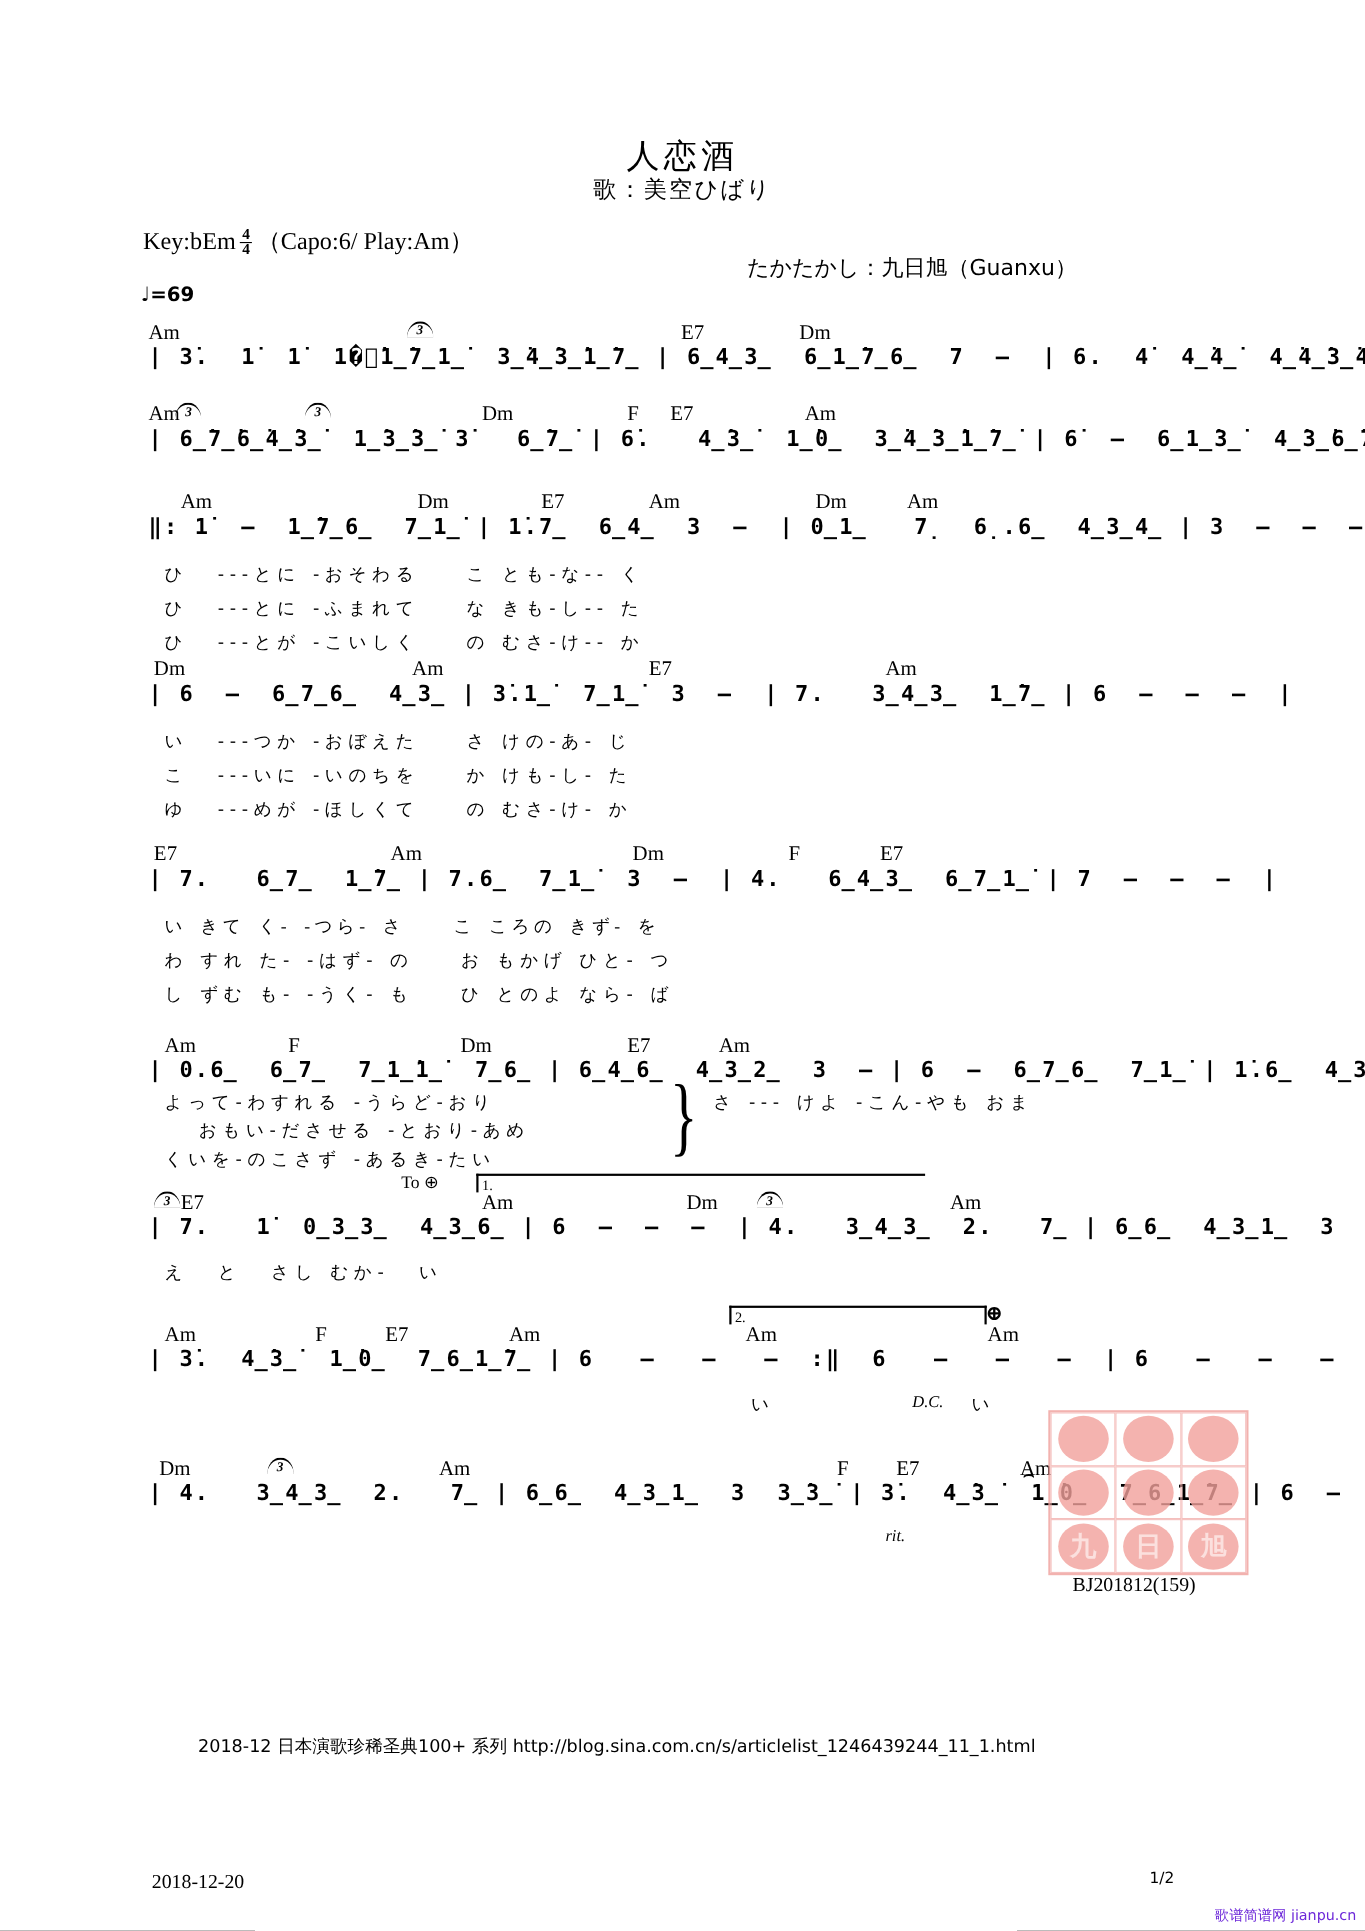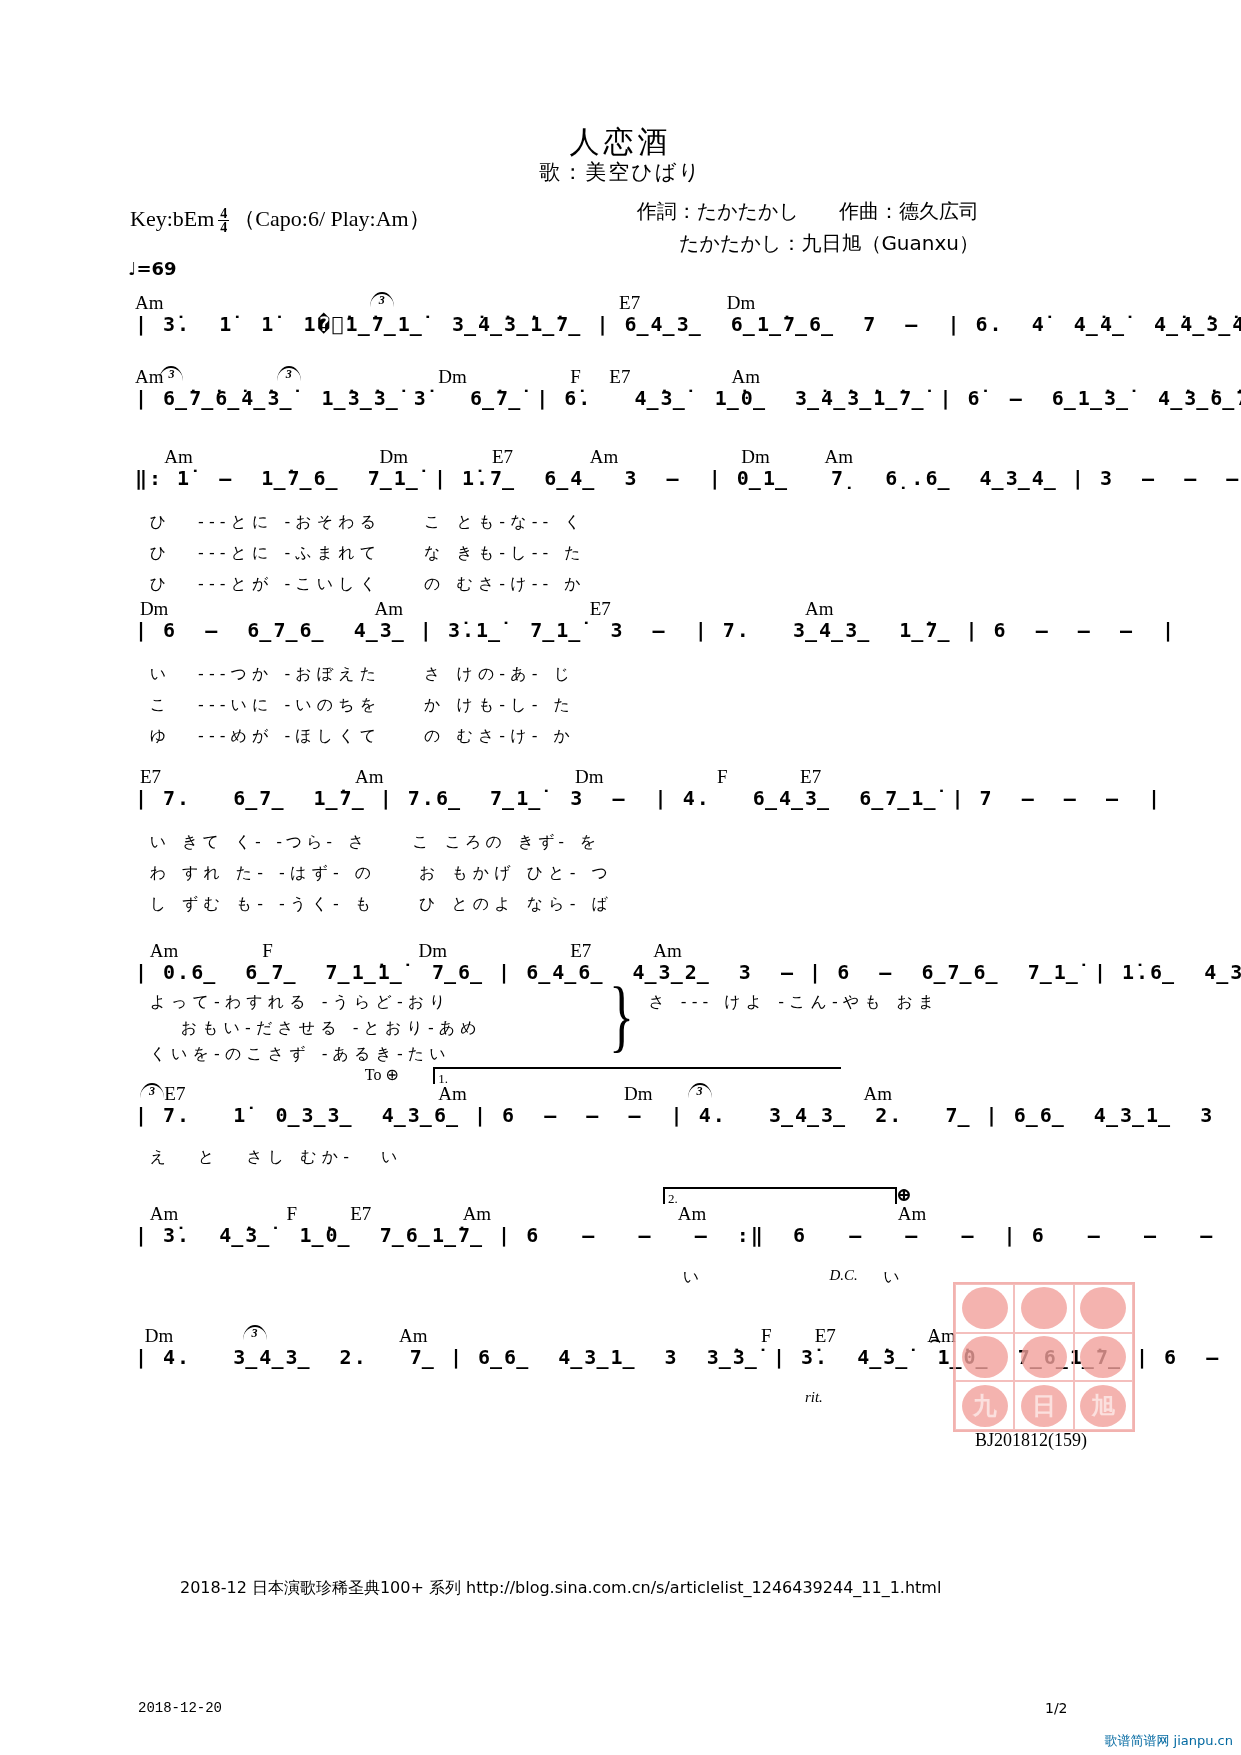--- a/index.html
+++ b/index.html
@@ -55,37 +55,36 @@
   .circ{position:absolute;left:50%;top:50%;width:46px;height:42px;
     transform:translate(-50%,-50%);border-radius:50%;background:#f2a19c;}
   .cell .ch{position:absolute;left:50%;top:50%;transform:translate(-50%,-50%);
     color:#fbdöd6;color:#fbd9d6;font-size:24px;font-weight:bold;z-index:2;
     font-family:"DejaVu Sans",sans-serif;}
   .stampcode{position:absolute;left:975px;top:1430px;font-size:18px;
     font-family:"Liberation Serif",serif;}
   
   .series{position:absolute;top:1578px;left:180px;font-size:16px;
     font-family:"DejaVu Sans",sans-serif;}
-  .pagedate{position:absolute;top:1700px;left:138px;font-size:14px;
-    font-family:Liberation Mono, monospace;}
+  .pagedate{position:absolute;top:1700px;left:138px;font-size:18px;
+    font-family:Liberation Serif, serif;}
   .pagenum{position:absolute;top:1700px;left:1045px;font-size:14px;
     font-family:"DejaVu Sans",sans-serif;}
-  .watermark{position:absolute;top:1732px;right:8px;font-size:13px;color:#0369a1;
+  .watermark{position:absolute;top:1732px;right:8px;font-size:13px;color:#6d28d9;
     font-family:"DejaVu Sans",sans-serif;}
 </style>
 </head>
 <body>
 
 <div class="page">
   <div class="title">人恋酒</div>
   <div class="subtitle">歌：美空ひばり</div>
 
   <div class="keyline"><span>Key:bEm</span><span class="frac"><span class="num">4</span><span class="den">4</span></span><span>（Capo:6/ Play:Am）</span></div>
 
-  <div class="credit1">作詞：たかたかし　　作曲：德久広司</div>
   <div class="credit2">たかたかし：九日旭（Guanxu）</div>
   <div class="tempo">♩=69</div>
 
   <div id="score">
       <div class="system" style="top: 292px;">
         <span class="chord" style="left: 0%;">Am</span>
         <span class="chord" style="left: 49.5%;">E7</span>
         <span class="chord" style="left: 60.5%;">Dm</span>
         <span class="tuplet" style="left: 24%;">3</span>
         <div class="notes">| 3̇.  1̇  1̇  1�囇̇1̲̇7̲1̲̇  3̲̇4̲̇3̲̇1̲̇7̲ | 6̲4̲3̲  6̲1̲̇7̲6̲  7  –  | 6.  4̇  4̲̇4̲̇  4̲̇4̲̇3̲̇4̲̇  6̲̇7̲̇ |</div>

